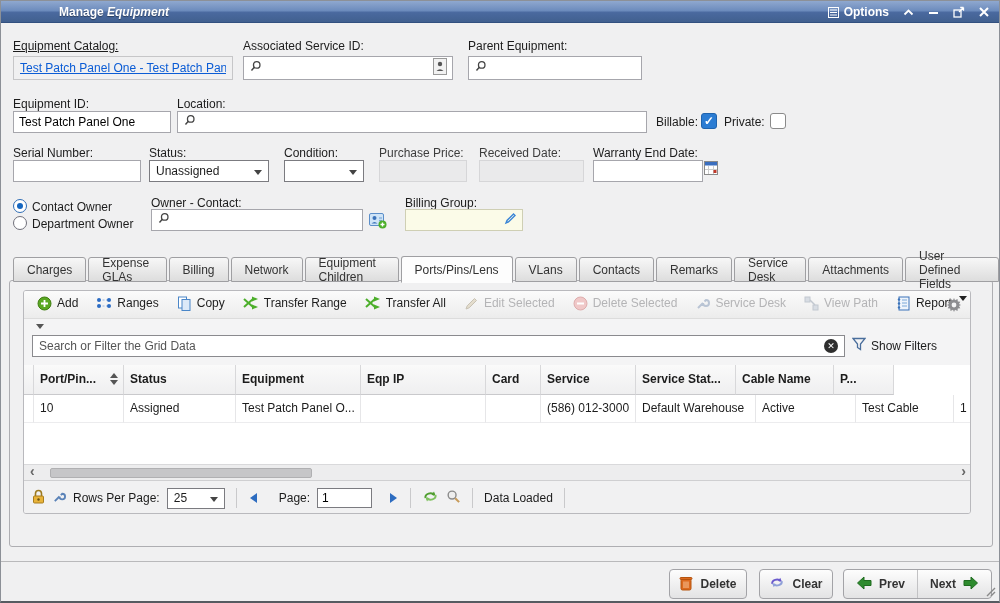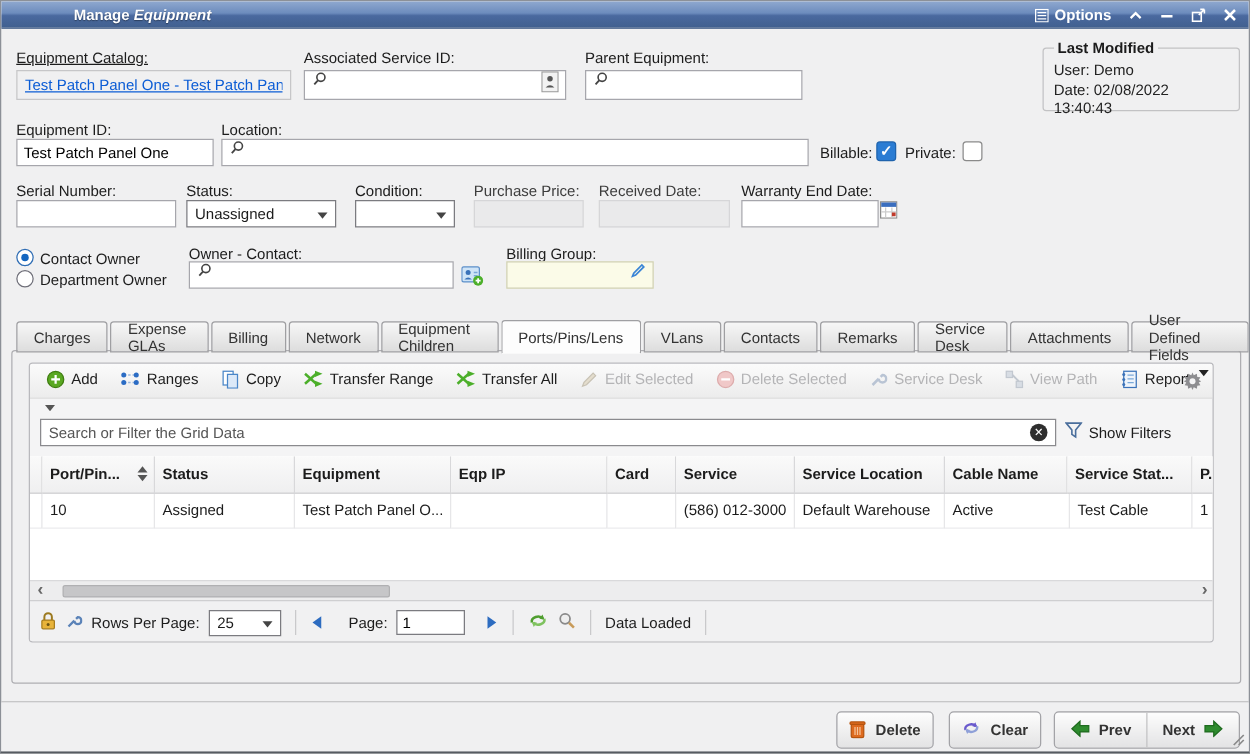--- a/index.html
+++ b/index.html
@@ -14,21 +14,21 @@
     border-bottom:1px solid #32507f; display:flex; align-items:center; padding:0 10px; color:#fff; }
   .titlebar .title { font-weight:bold; text-shadow:0 1px 1px rgba(0,0,0,.4);margin-left:48px; }
   .titlebar .title i { font-style:italic; }
   .tb-right { position:absolute; right:10px; top:0; height:22px; display:flex; align-items:center; gap:14px; }
   .tb-btn { display:flex; align-items:center; gap:5px; color:#fff; font-weight:bold; cursor:pointer; }
   .tb-ico { display:inline-flex; }
 
   
   .lbl { position:absolute; white-space:nowrap; color:#1c1c1c; }
   .dimlbl { color:#3d3d3d; }
-  .inp { position:absolute; background:#fff; border:1px solid #a6a6ac; display:flex; padding:0 5px; gap:4px; }
+  .inp { position:absolute; background:#fff; border:1px solid #a6a6ac; display:flex; align-items:center; padding:0 5px; gap:4px; }
   .inp input { border:none; outline:none; flex:1; font:inherit; background:transparent; min-width:0; }
   .inp.disabled { background:#eaeaeb; border-color:#d6d6d8; }
   .catbox { position:absolute; border:1px solid #c6c6c8; display:flex; align-items:center; padding:0 6px; background:#f0f0f1; }
   .catbox a { color:#0b5cd5; text-decoration:underline; white-space:nowrap; overflow:hidden; }
   fieldset.lastmod { position:absolute; border:1px solid #c2c2c4; border-radius:3px; padding:2px 8px 4px 8px; background:#f0f0f1; }
   fieldset.lastmod legend { font-weight:bold; padding:0 3px; }
   fieldset.lastmod div { margin-top:2px; color:#222; }
   .selbox { position:absolute; background:#fff; border:1px solid #7b7b80; display:flex; align-items:center; padding:0 18px 0 6px; }
   .selcaret { position:absolute; right:6px; top:9px; width:0; height:0;
               border-left:4px solid transparent; border-right:4px solid transparent; border-top:5px solid #444; }
@@ -172,25 +172,20 @@
 
   <div class="lbl" style="left:467px; top:38px;">Parent Equipment:</div>
   <div class="inp" style="left:467px; top:55px; width:174px; height:24px;">
     <span><svg width="13" height="13" viewBox="0 0 16 16">
           <circle cx="9.5" cy="6" r="4" fill="none" stroke="#444" stroke-width="1.6"></circle>
           <line x1="6.6" y1="9" x2="3" y2="13" stroke="#444" stroke-width="1.8"></line>
         </svg></span>
     <input value="" style="">
   </div>
 
-  <fieldset class="lastmod" style="left:833px; top:30px; width:158px; height:58px;">
-    <legend>Last Modified</legend>
-    <div>User: Demo</div>
-    <div>Date: 02/08/2022 13:40:43</div>
-  </fieldset>
 
   <div class="lbl" style="left:12px; top:96px;">Equipment ID:</div>
   <div class="inp" style="left:12px; top:110px; width:158px; height:22px;">
     <input value="Test Patch Panel One" style="">
   </div>
 
   <div class="lbl" style="left:176px; top:96px;">Location:</div>
   <div class="inp" style="left:176px; top:110px; width:470px; height:22px;">
     <span><svg width="13" height="13" viewBox="0 0 16 16">
           <circle cx="9.5" cy="6" r="4" fill="none" stroke="#444" stroke-width="1.6"></circle>
@@ -416,23 +411,22 @@
           <div class="gh" style="width: 10px;"></div>
           <div class="gh" style="width: 90px;">Port/Pin...<span class="sort">
               <span class="tri up"></span>
               <span class="tri dn"></span>
             </span></div>
           <div class="gh" style="width: 112px;">Status</div>
           <div class="gh" style="width: 125px;">Equipment</div>
           <div class="gh" style="width: 125px;">Eqp IP</div>
           <div class="gh" style="width: 55px;">Card</div>
           <div class="gh" style="width: 95px;">Service</div>
-          <div class="gh" style="width: 120px;">Service Location</div>
+          <div class="gh" style="width: 100px;">Service Stat...</div>
           <div class="gh" style="width: 98px;">Cable Name</div>
-          <div class="gh" style="width: 100px;">Service Stat...</div>
           <div class="gh" style="width: 60px;">P...</div>
         </div>
       <div id="grid-rows">
           <div class="grow">
             <div class="gc" style="width: 10px;"></div>
             <div class="gc" style="width: 90px;">10</div>
             <div class="gc" style="width: 112px;">Assigned</div>
             <div class="gc" style="width: 125px;">Test Patch Panel O...</div>
             <div class="gc" style="width: 125px;"></div>
             <div class="gc" style="width: 55px;"></div>

